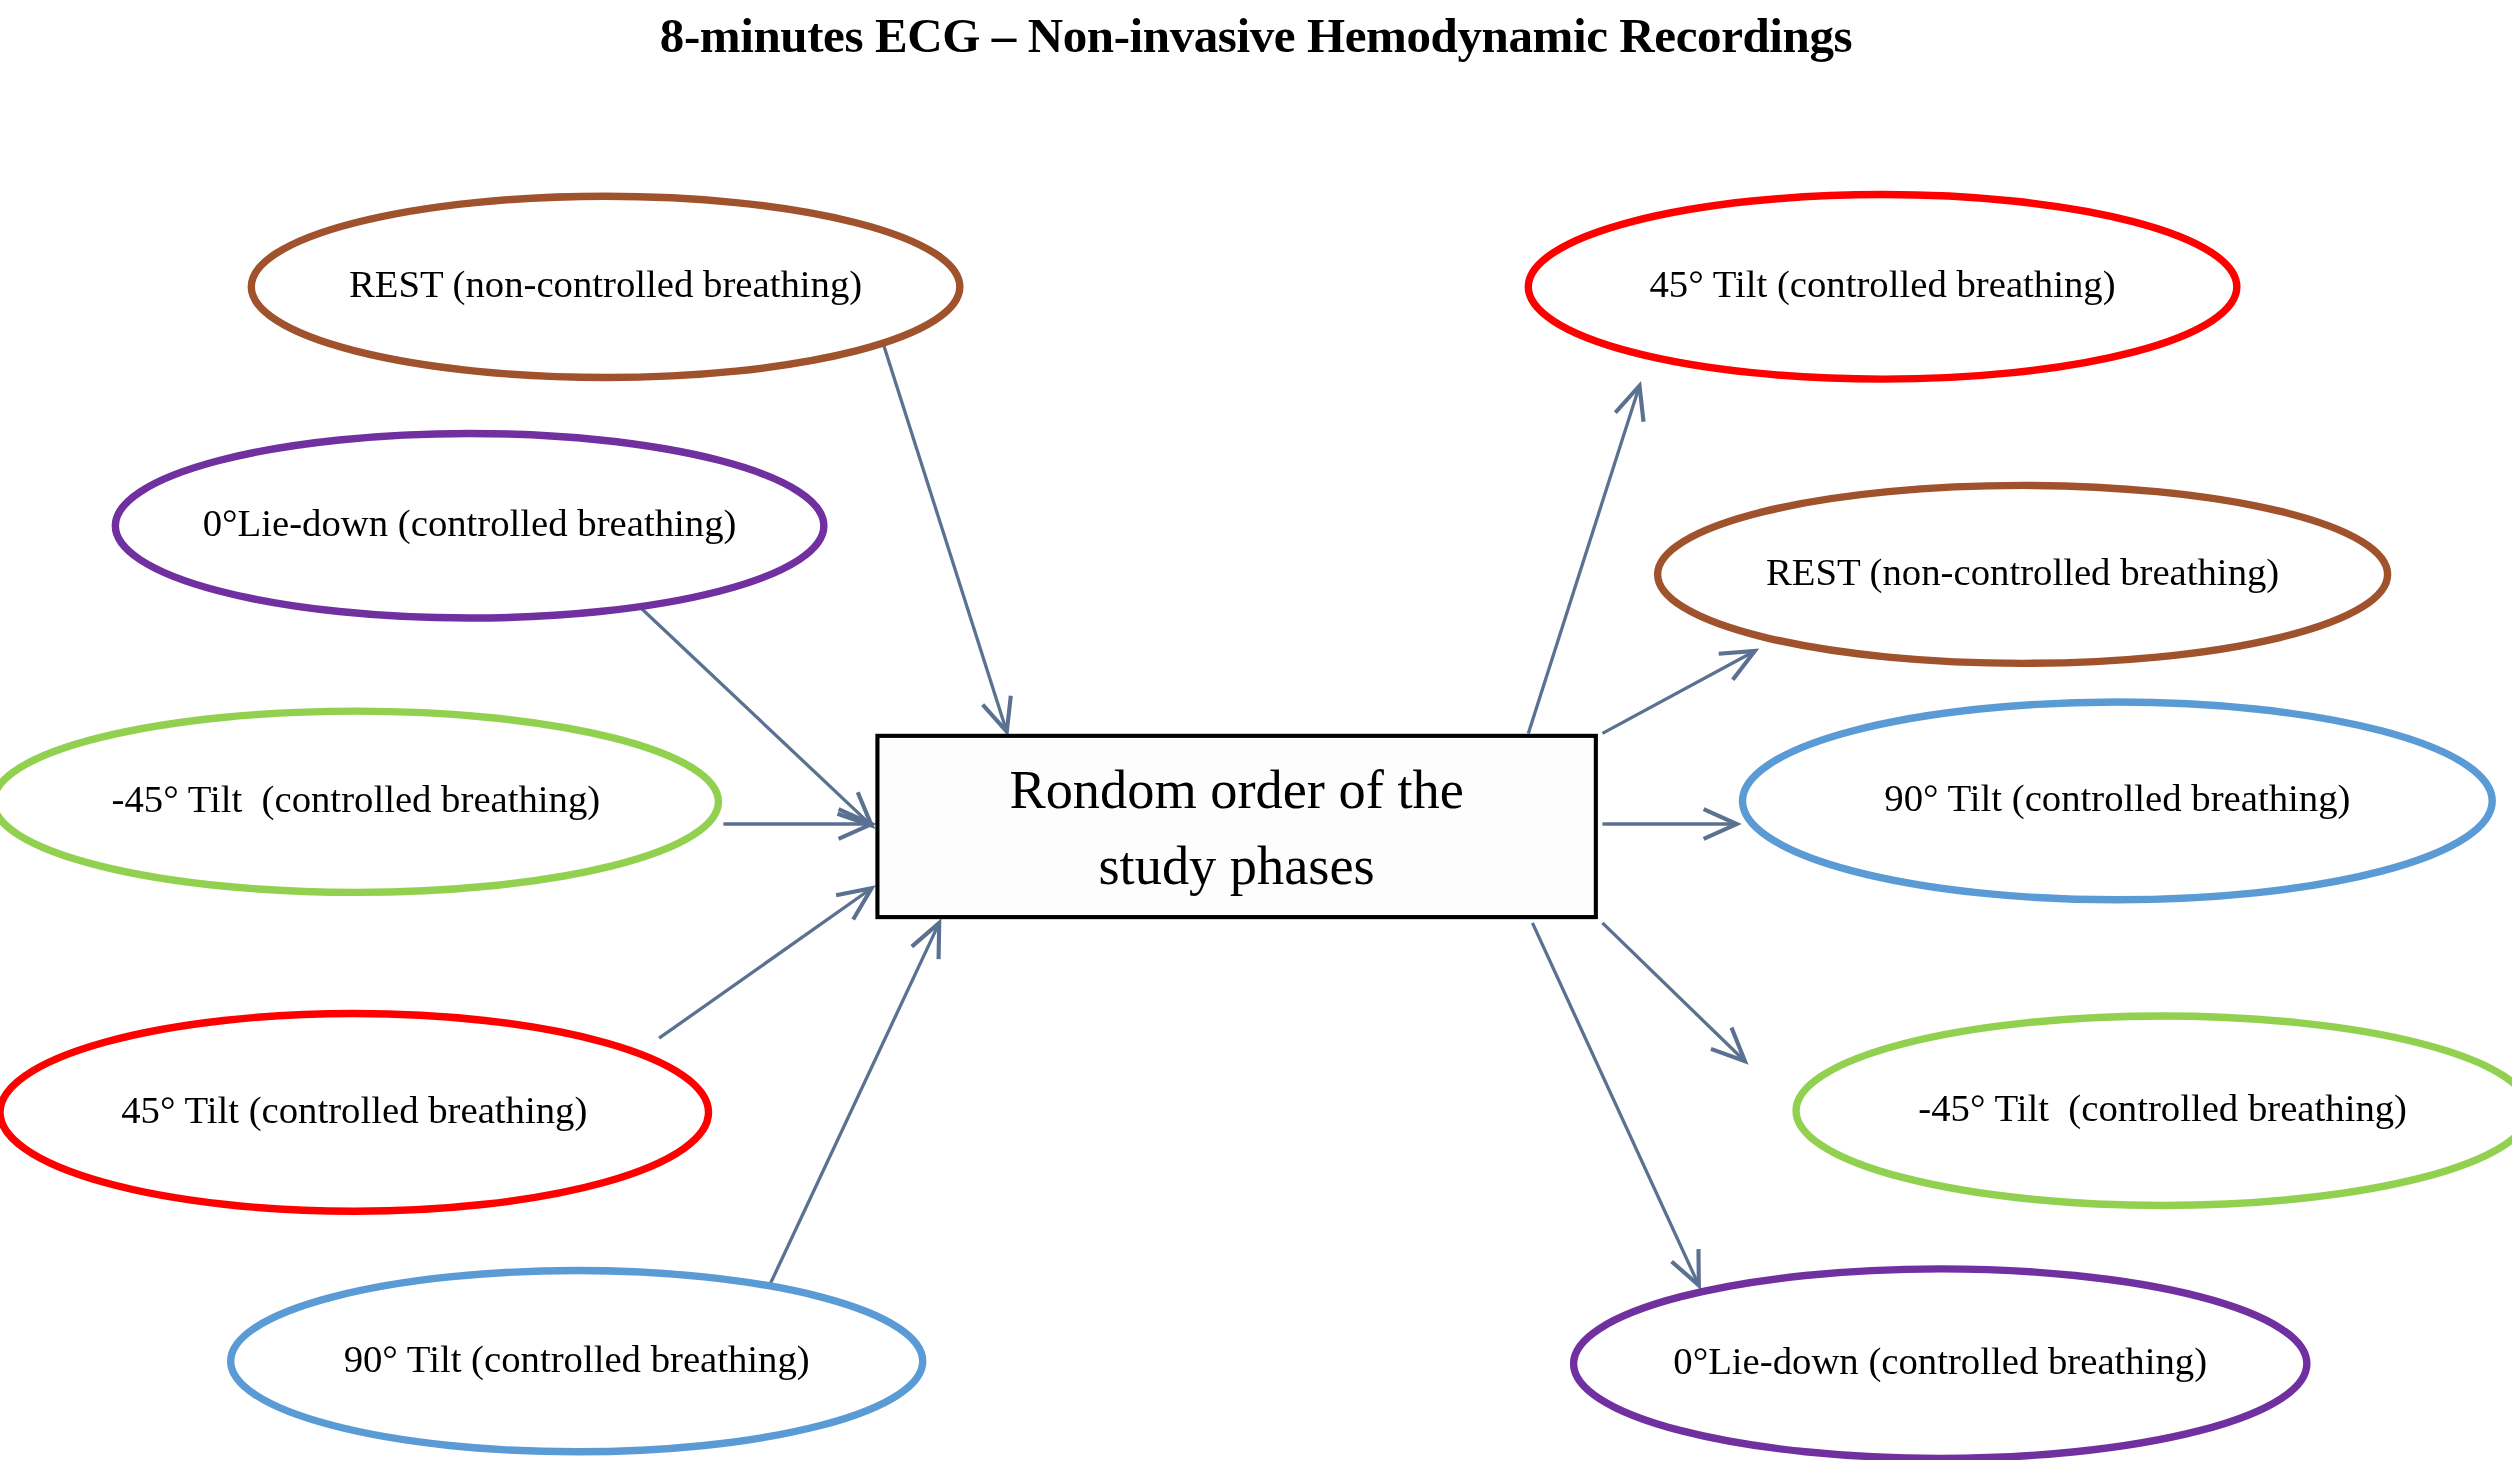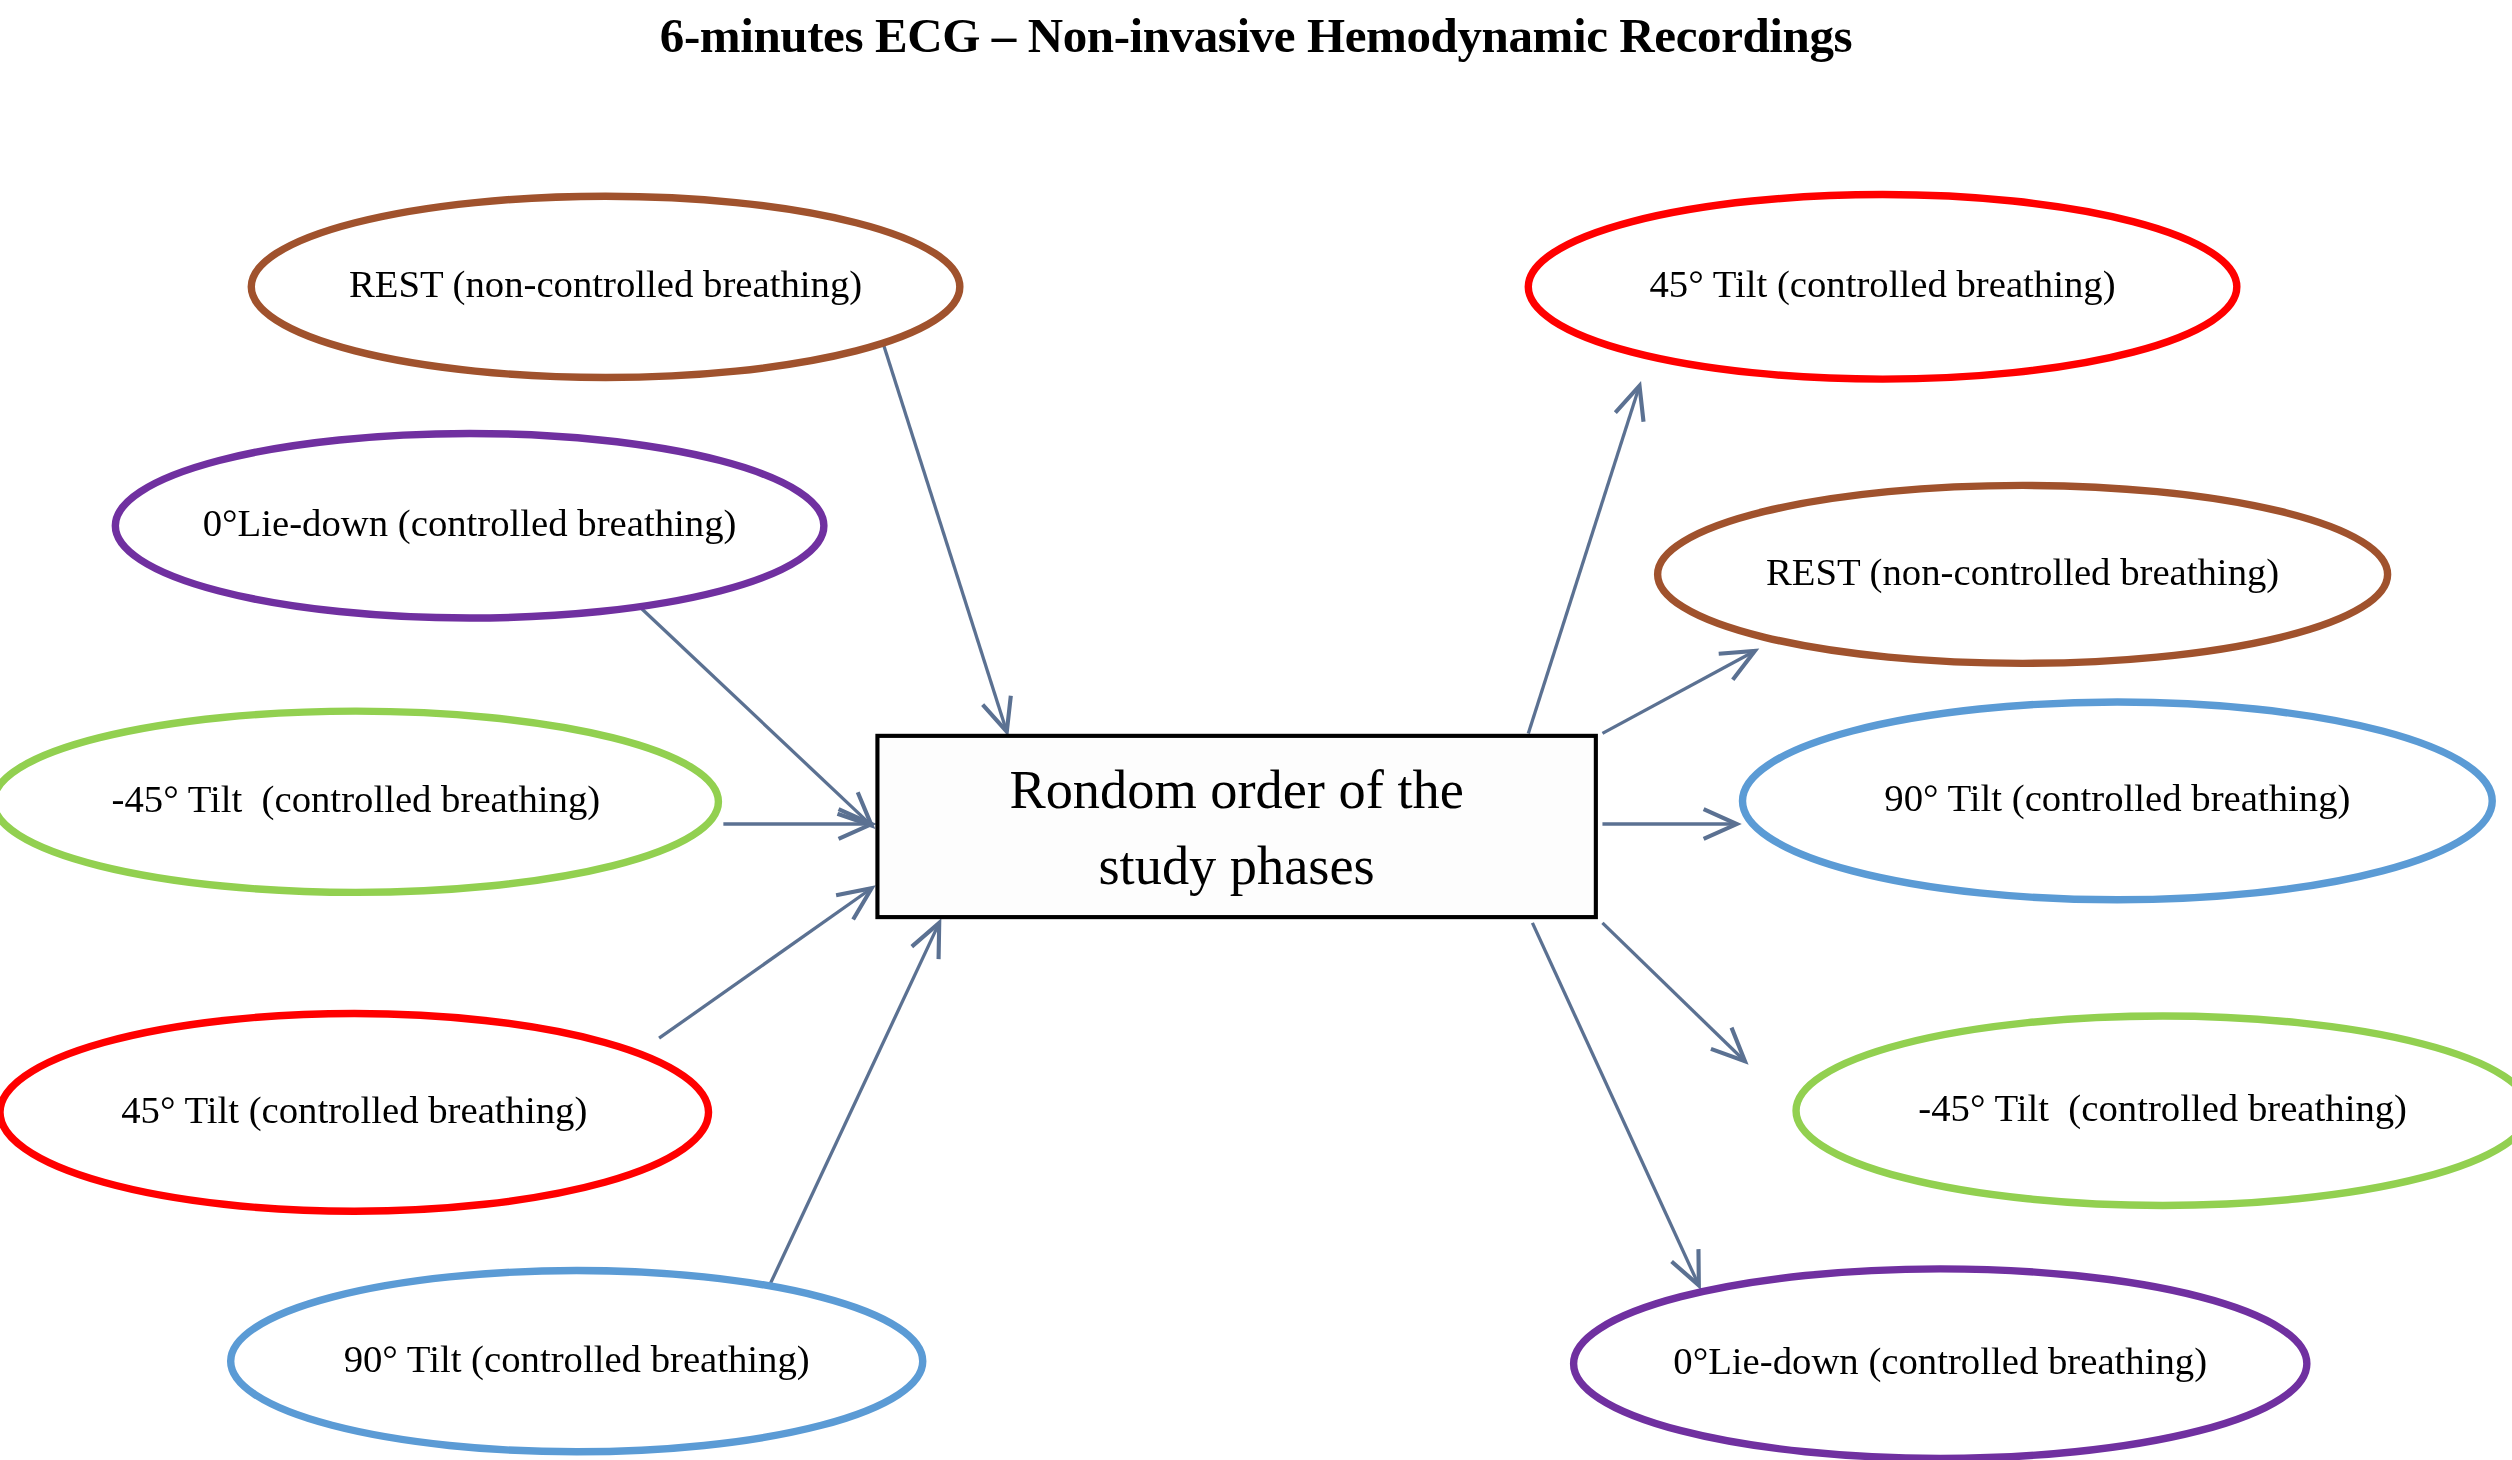--- a/index.html
+++ b/index.html
@@ -70,21 +70,21 @@
     fill: none;
     stroke-linecap: butt;
     stroke-linejoin: miter;
   }
 </style>
 </head>
 <body>
 
 <div id="page">
 
-  <div id="diagram-title">6-minutes ECG – Non-invasive Hemodynamic Recordings</div>
+  <div id="diagram-title">8-minutes ECG – Non-invasive Hemodynamic Recordings</div>
 
   <svg id="canvas" viewBox="0 0 3049 1773">
 
     <g id="incoming-arrows-group">
         <g>
           <line x1="1030" y1="285" x2="1222" y2="888" stroke="#5b7192" stroke-width="4" class="connector"></line>
           <path d="M 1192.7148927439555 855.1612653562601 L 1222 888 L 1226.9064173768245 844.2744117418142" stroke="#5b7192" stroke-width="5" class="arrowhead-path"></path>
         </g>
         <g>
           <line x1="775" y1="735" x2="1058" y2="1002" stroke="#5b7192" stroke-width="4" class="connector"></line>

